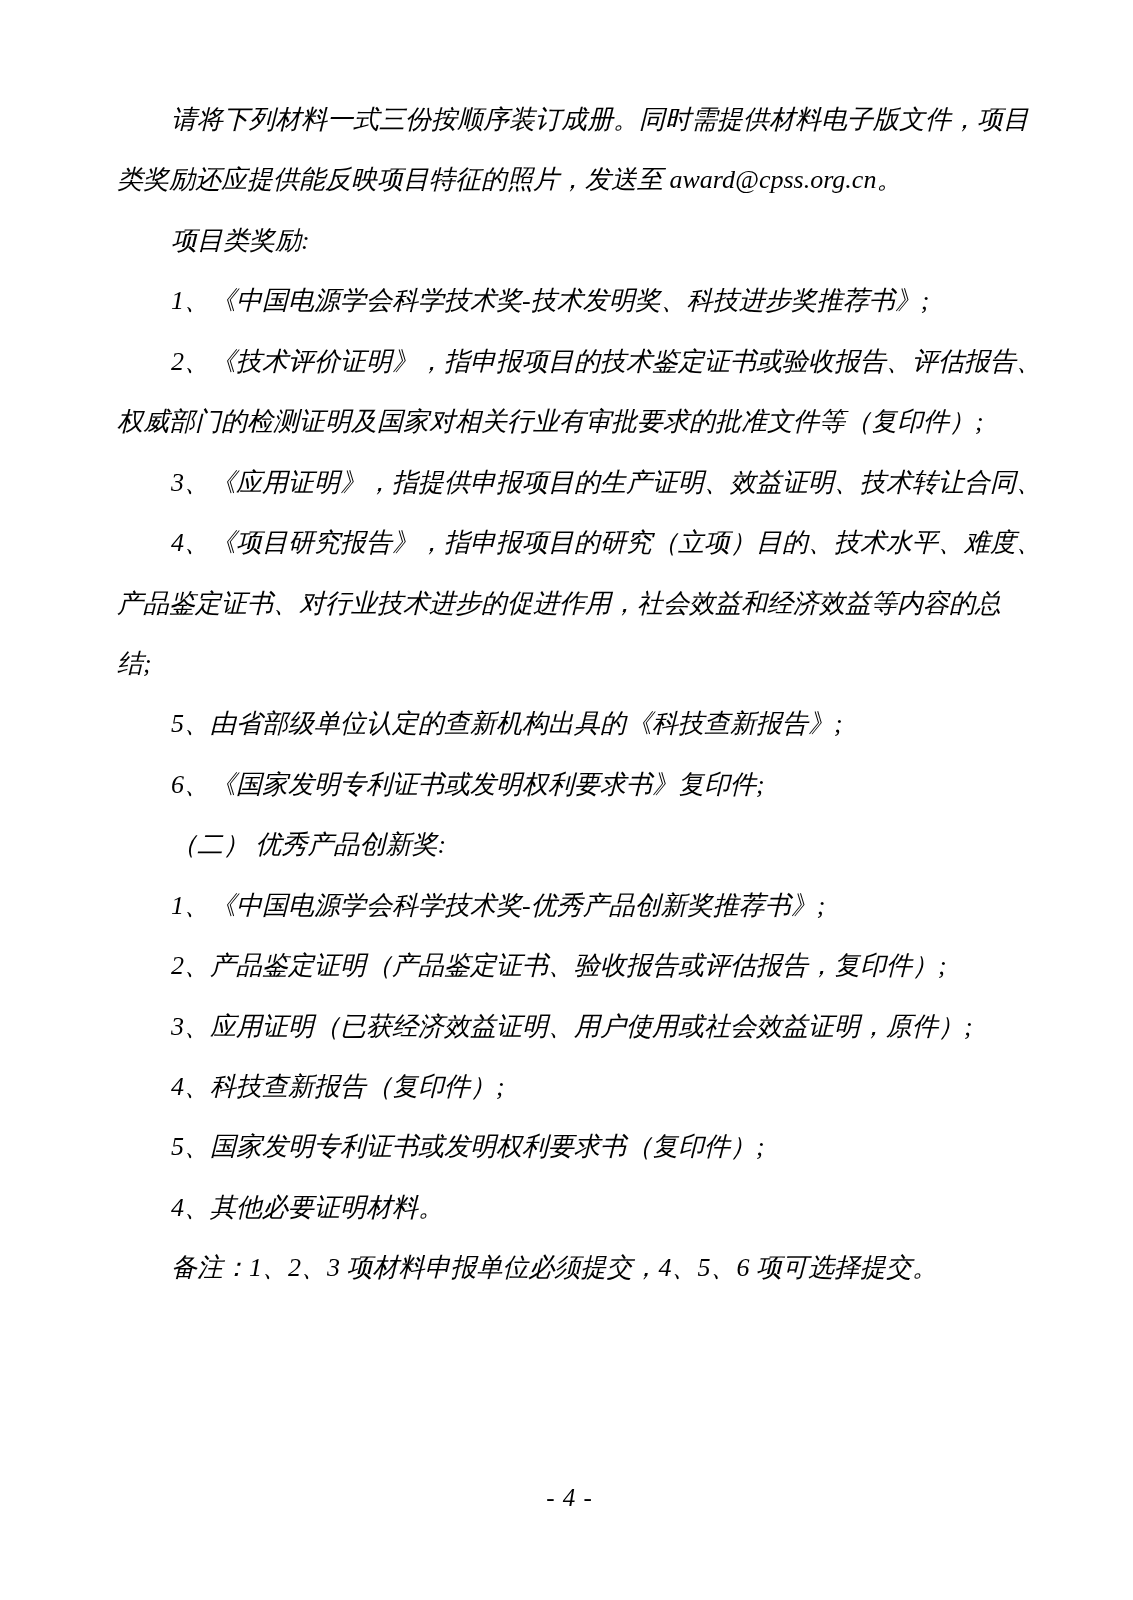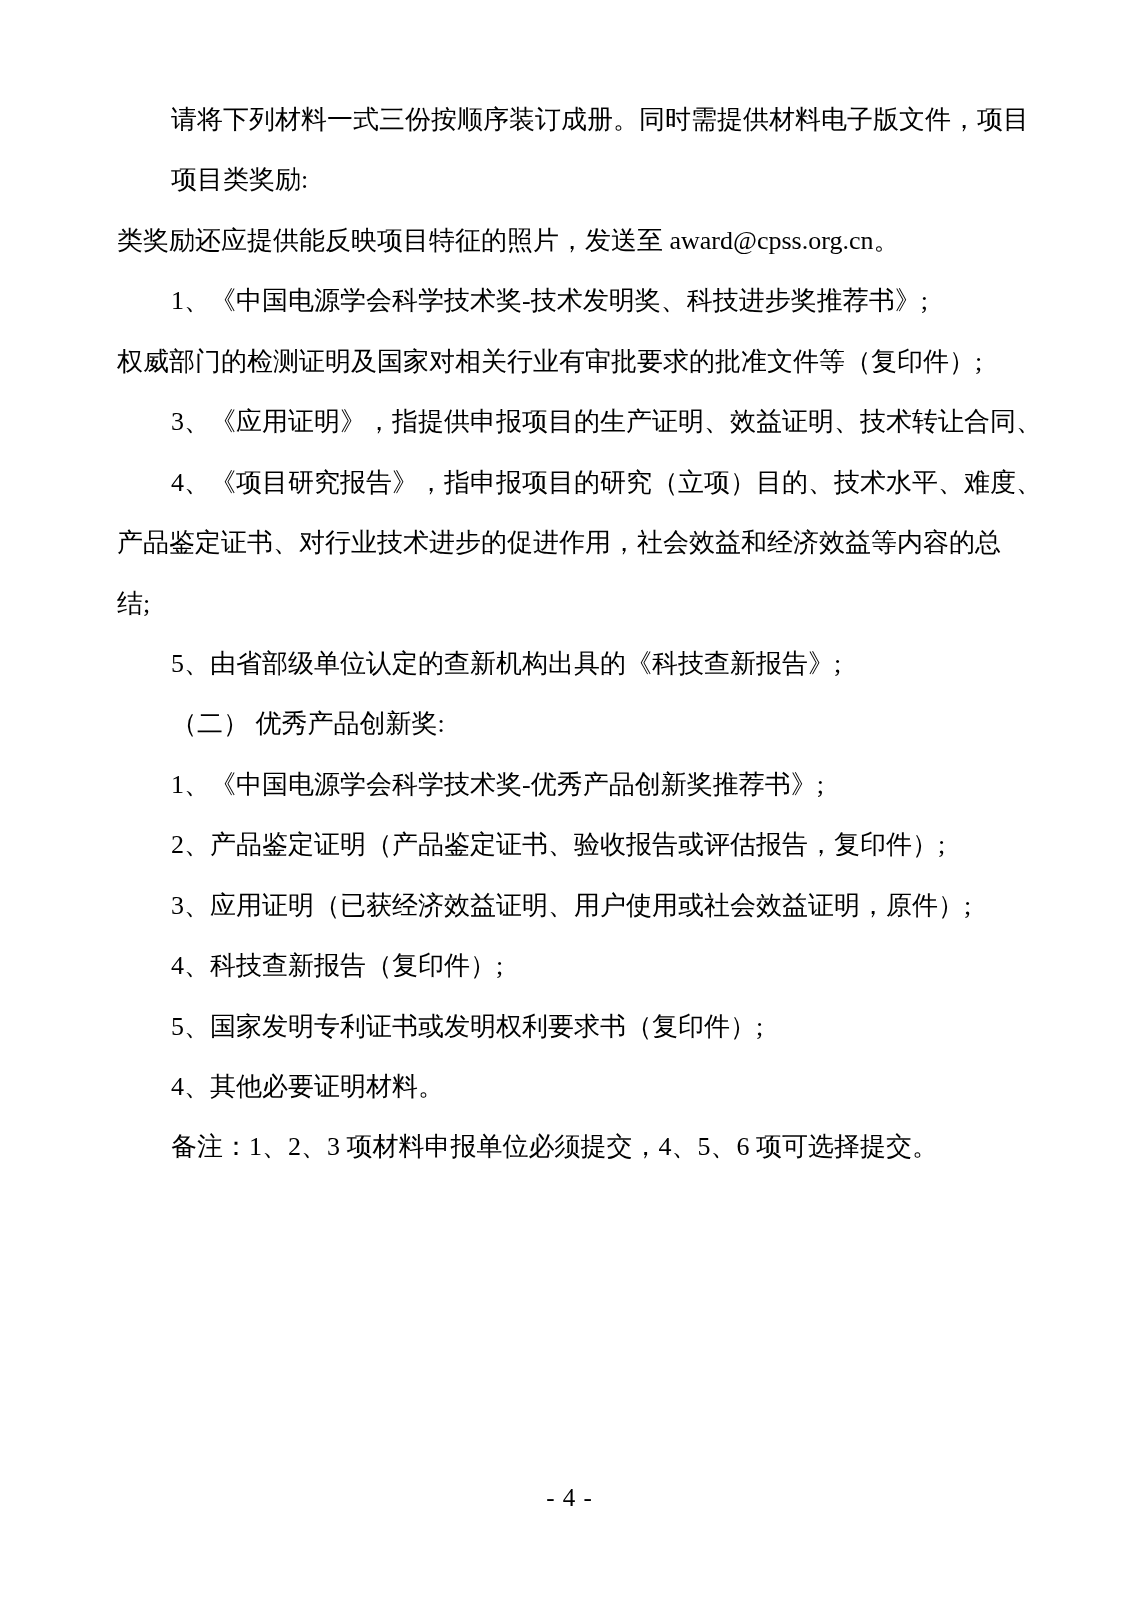--- a/index.html
+++ b/index.html
@@ -15,20 +15,21 @@
     font-family: "Liberation Serif", "DejaVu Serif", serif;
     color: #000000;
   }
   .page {
     position: absolute;
     left: 0;
     top: 0;
     width: 1133px;
     height: 1600px;
     background: #ffffff;
+    font-style: italic;
   }
   .content {
     position: absolute;
     left: 117px;
     top: 90px;
     width: 940px;
   }
   .line {
     height: 60.45px;
     line-height: 60.45px;
@@ -51,29 +52,31 @@
     font-size: 25px;
     letter-spacing: 1px;
   }
 </style>
 </head>
 <body>
 
 <div class="page">
   <div class="content">
       <div class="line indent">请将下列材料一式三份按顺序装订成册。同时需提供材料电子版文件，项目</div>
+      <div class="line">类奖励还应提供能反映项目特征的照片，发送至 award@cpss.org.cn。</div>
       <div class="line indent">项目类奖励:</div>
-      <div class="line">类奖励还应提供能反映项目特征的照片，发送至 award@cpss.org.cn。</div>
       <div class="line indent">1、《中国电源学会科学技术奖-技术发明奖、科技进步奖推荐书》;</div>
+      <div class="line indent">2、《技术评价证明》，指申报项目的技术鉴定证书或验收报告、评估报告、</div>
       <div class="line">权威部门的检测证明及国家对相关行业有审批要求的批准文件等（复印件）;</div>
       <div class="line indent">3、《应用证明》，指提供申报项目的生产证明、效益证明、技术转让合同、</div>
       <div class="line indent">4、《项目研究报告》，指申报项目的研究（立项）目的、技术水平、难度、</div>
       <div class="line">产品鉴定证书、对行业技术进步的促进作用，社会效益和经济效益等内容的总</div>
       <div class="line">结;</div>
       <div class="line indent">5、由省部级单位认定的查新机构出具的《科技查新报告》;</div>
+      <div class="line indent">6、《国家发明专利证书或发明权利要求书》复印件;</div>
       <div class="line indent">（二） 优秀产品创新奖:</div>
       <div class="line indent">1、《中国电源学会科学技术奖-优秀产品创新奖推荐书》;</div>
       <div class="line indent">2、产品鉴定证明（产品鉴定证书、验收报告或评估报告，复印件）;</div>
       <div class="line indent">3、应用证明（已获经济效益证明、用户使用或社会效益证明，原件）;</div>
       <div class="line indent">4、科技查新报告（复印件）;</div>
       <div class="line indent">5、国家发明专利证书或发明权利要求书（复印件）;</div>
       <div class="line indent">4、其他必要证明材料。</div>
       <div class="line indent">备注：1、2、3 项材料申报单位必须提交，4、5、6 项可选择提交。</div>
     </div>
   <div class="footer">- 4 -</div>

